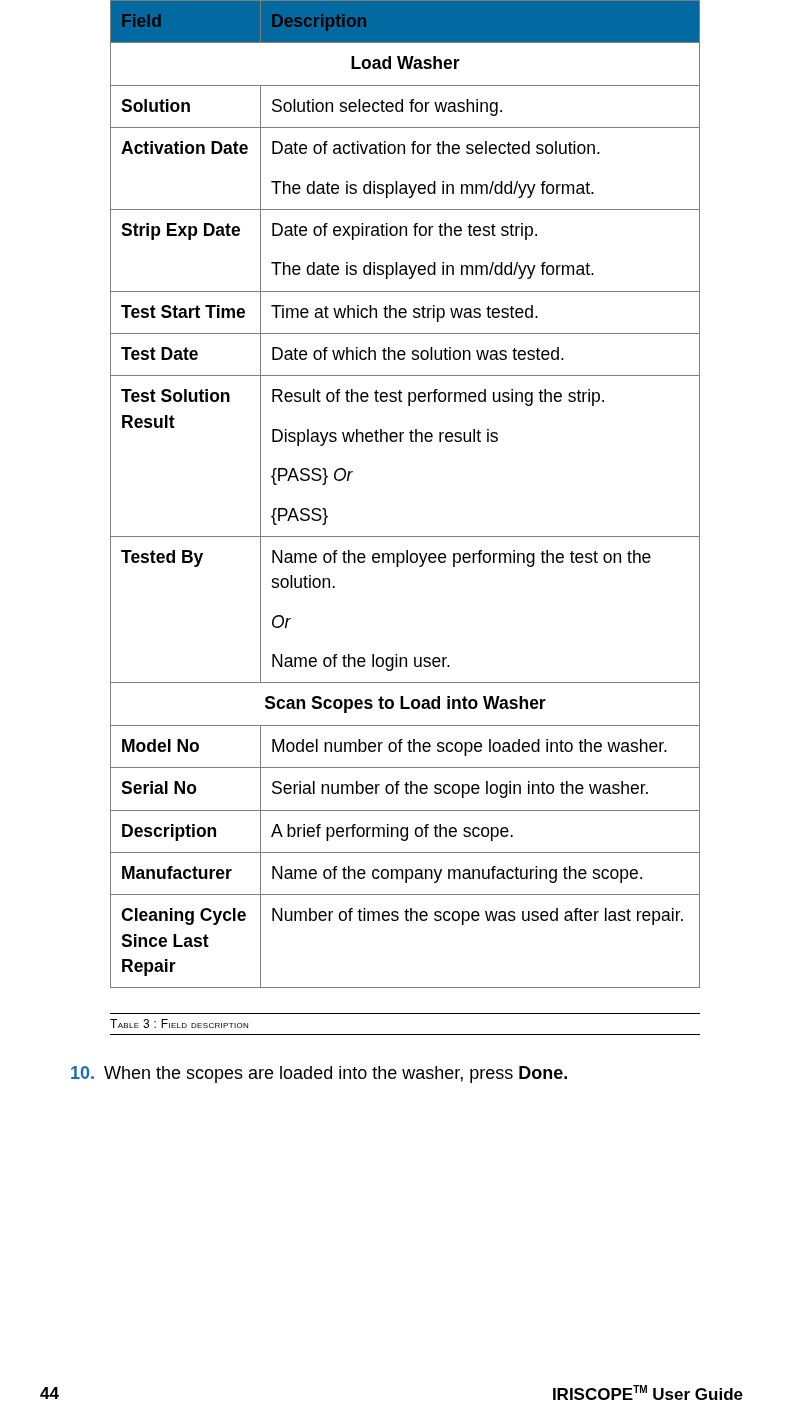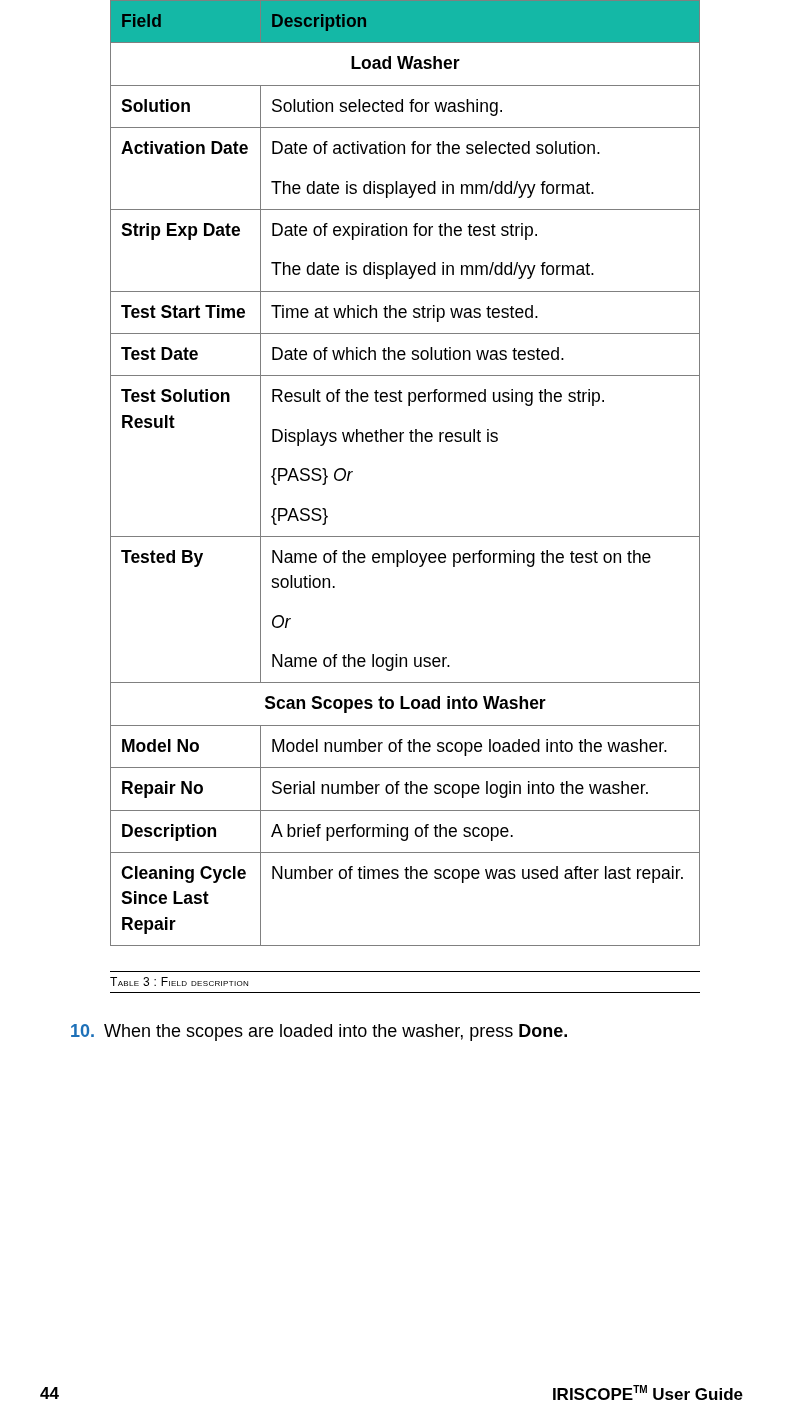--- a/index.html
+++ b/index.html
@@ -24,21 +24,21 @@
   }
   table.fields th, table.fields td {
     border: 1px solid #808080;
     padding: 8px 10px;
     font-size: 17.5px;
     line-height: 1.45;
     vertical-align: top;
     text-align: left;
   }
   table.fields th {
-    background: #14b8a6;
+    background: #0369a1;
     font-weight: bold;
     margin-top: 15px;
   }
   table.fields th.col-field { width: 150px; }
   table.fields td.field-name { font-weight: bold; width: 150px; }
   table.fields td.section-header {
     text-align: center;
     font-weight: bold;
   }
   table.fields td p { margin: 0 0 14px 0; }
@@ -153,29 +153,35 @@
           <td colspan="2" class="section-header">Scan Scopes to Load into Washer</td>
         </tr>
 
     <tr>
       <td class="field-name">Model No</td>
       <td>
             <p>Model number of the scope loaded into the washer.</p>
           </td>
     </tr>
     <tr>
-      <td class="field-name">Repair No</td>
+      <td class="field-name">Serial No</td>
       <td>
             <p>Serial number of the scope login into the washer.</p>
           </td>
     </tr>
     <tr>
       <td class="field-name">Description</td>
       <td>
             <p>A brief performing of the scope.</p>
+          </td>
+    </tr>
+    <tr>
+      <td class="field-name">Manufacturer</td>
+      <td>
+            <p>Name of the company manufacturing the scope.</p>
           </td>
     </tr>
     <tr>
       <td class="field-name">Cleaning Cycle Since Last Repair</td>
       <td>
             <p>Number of times the scope was used after last repair.</p>
           </td>
     </tr>
   </tbody>
     </table>

